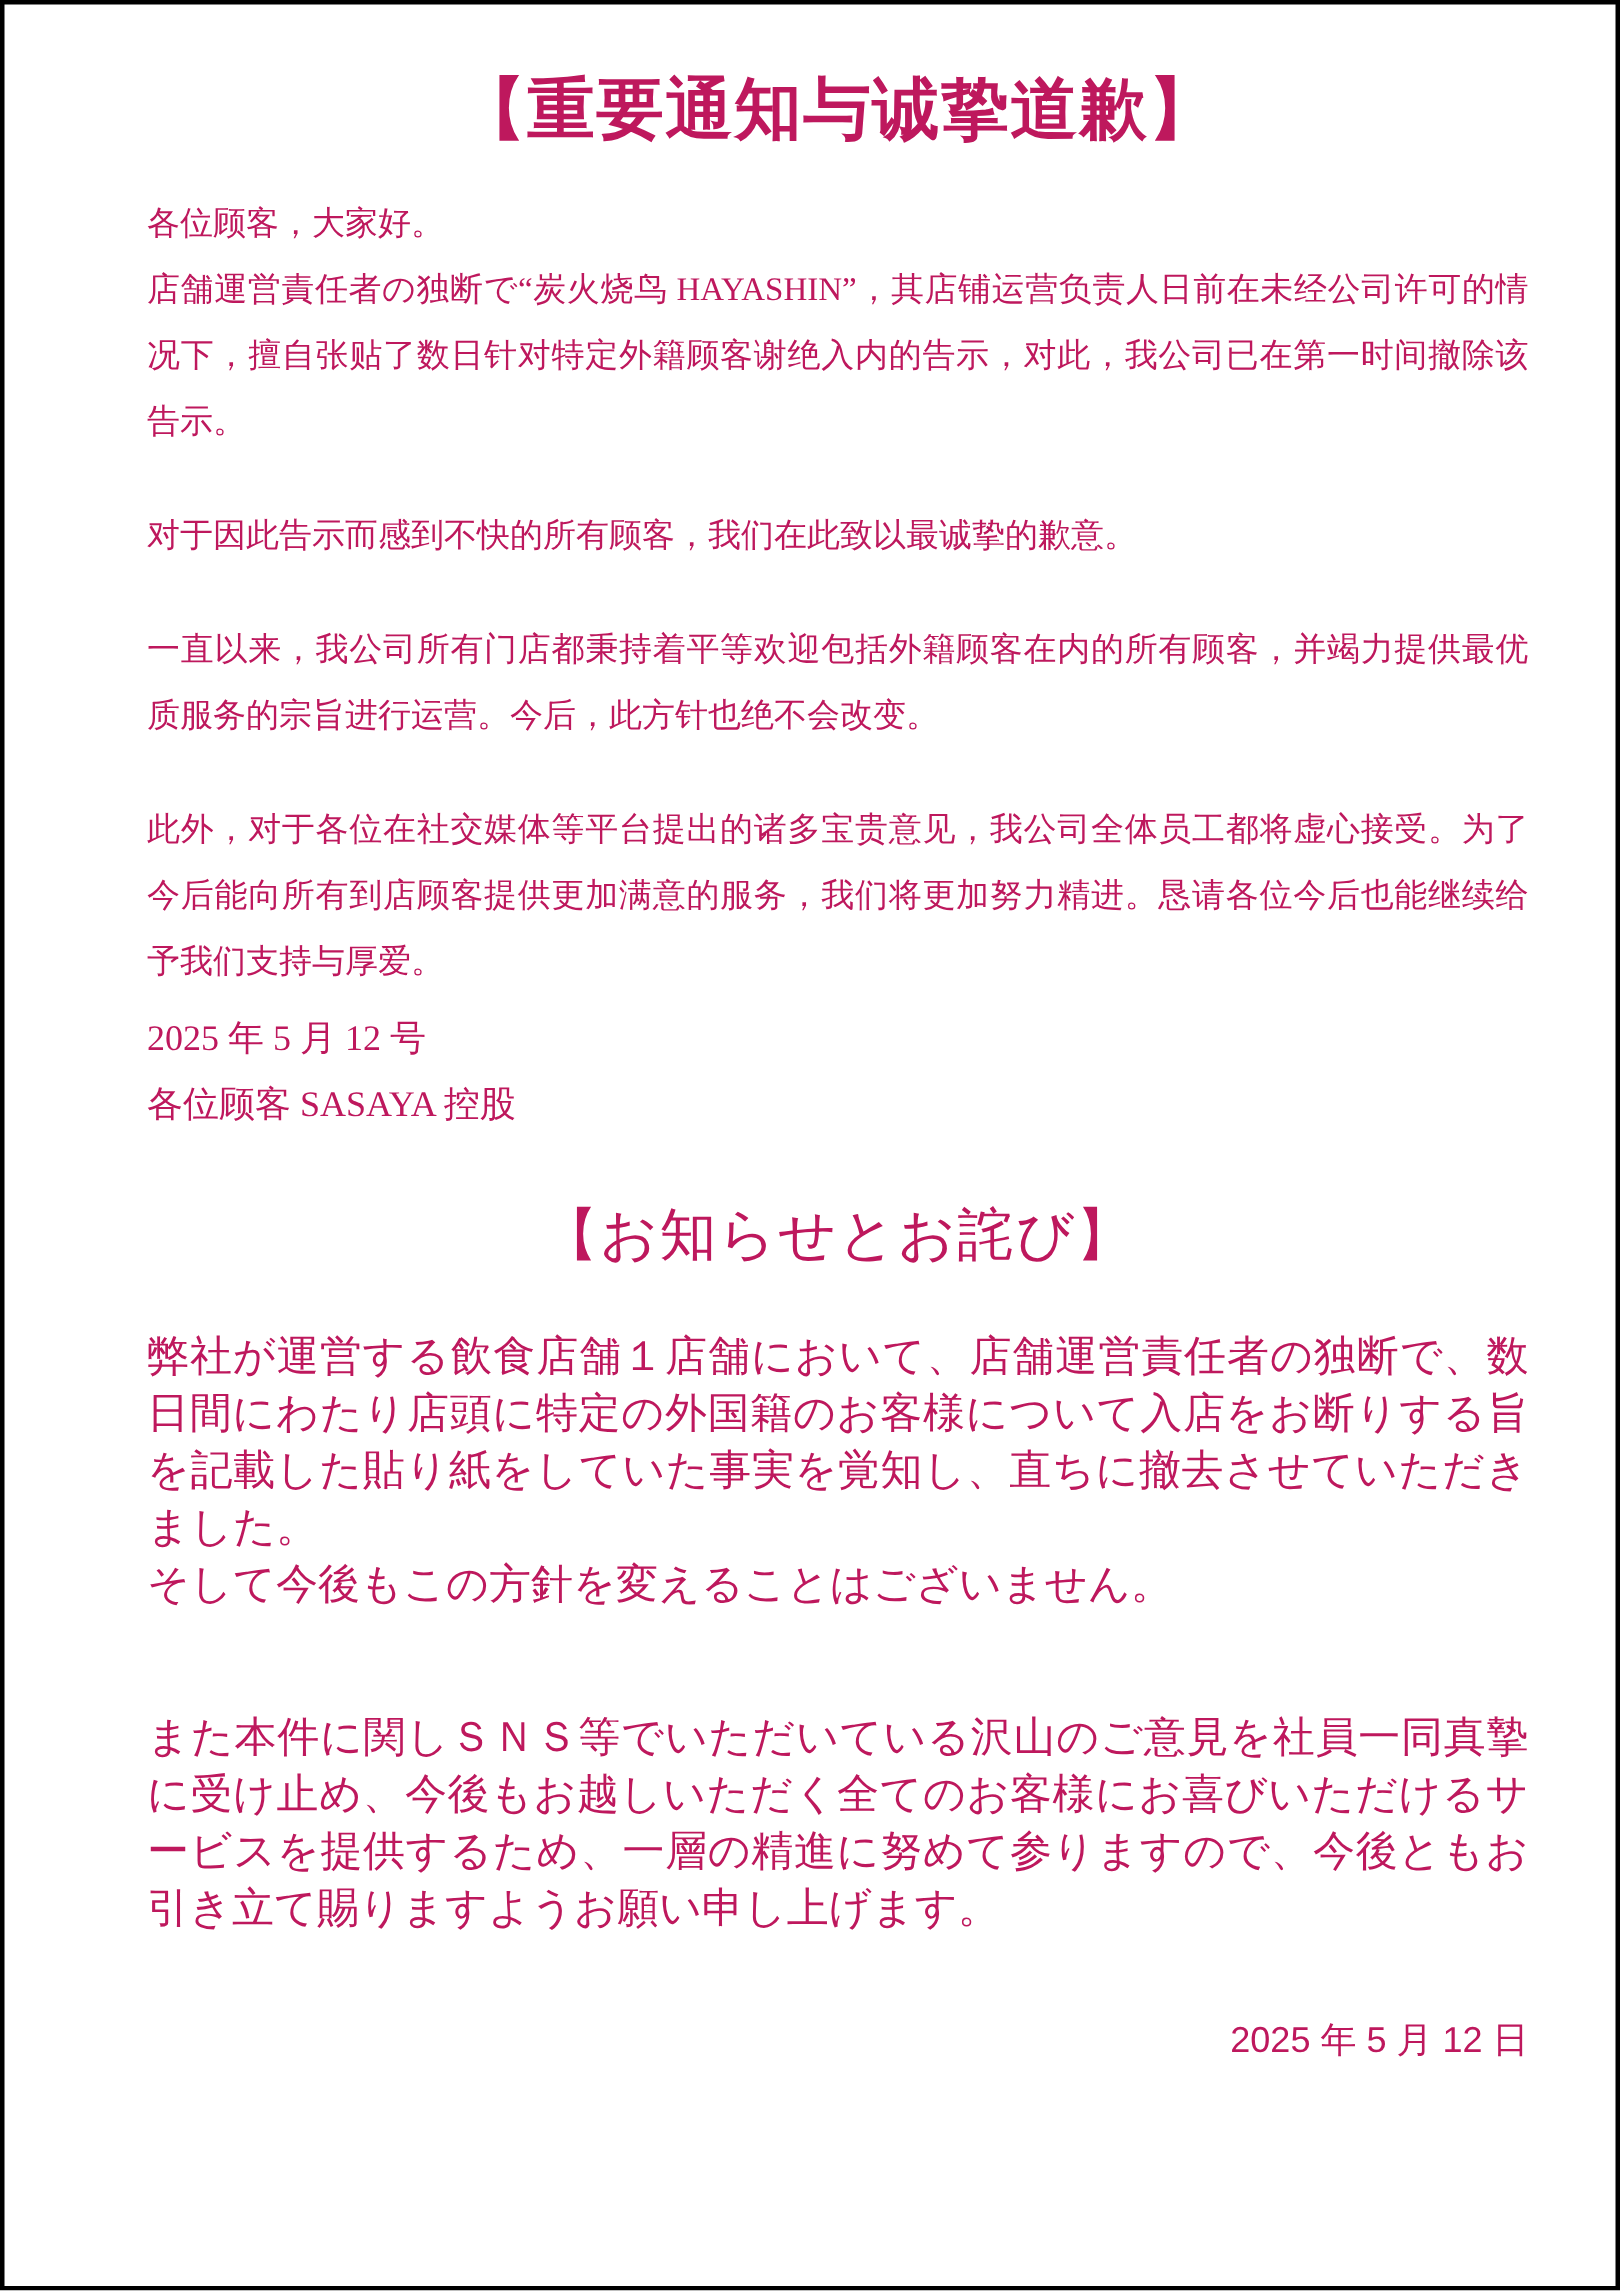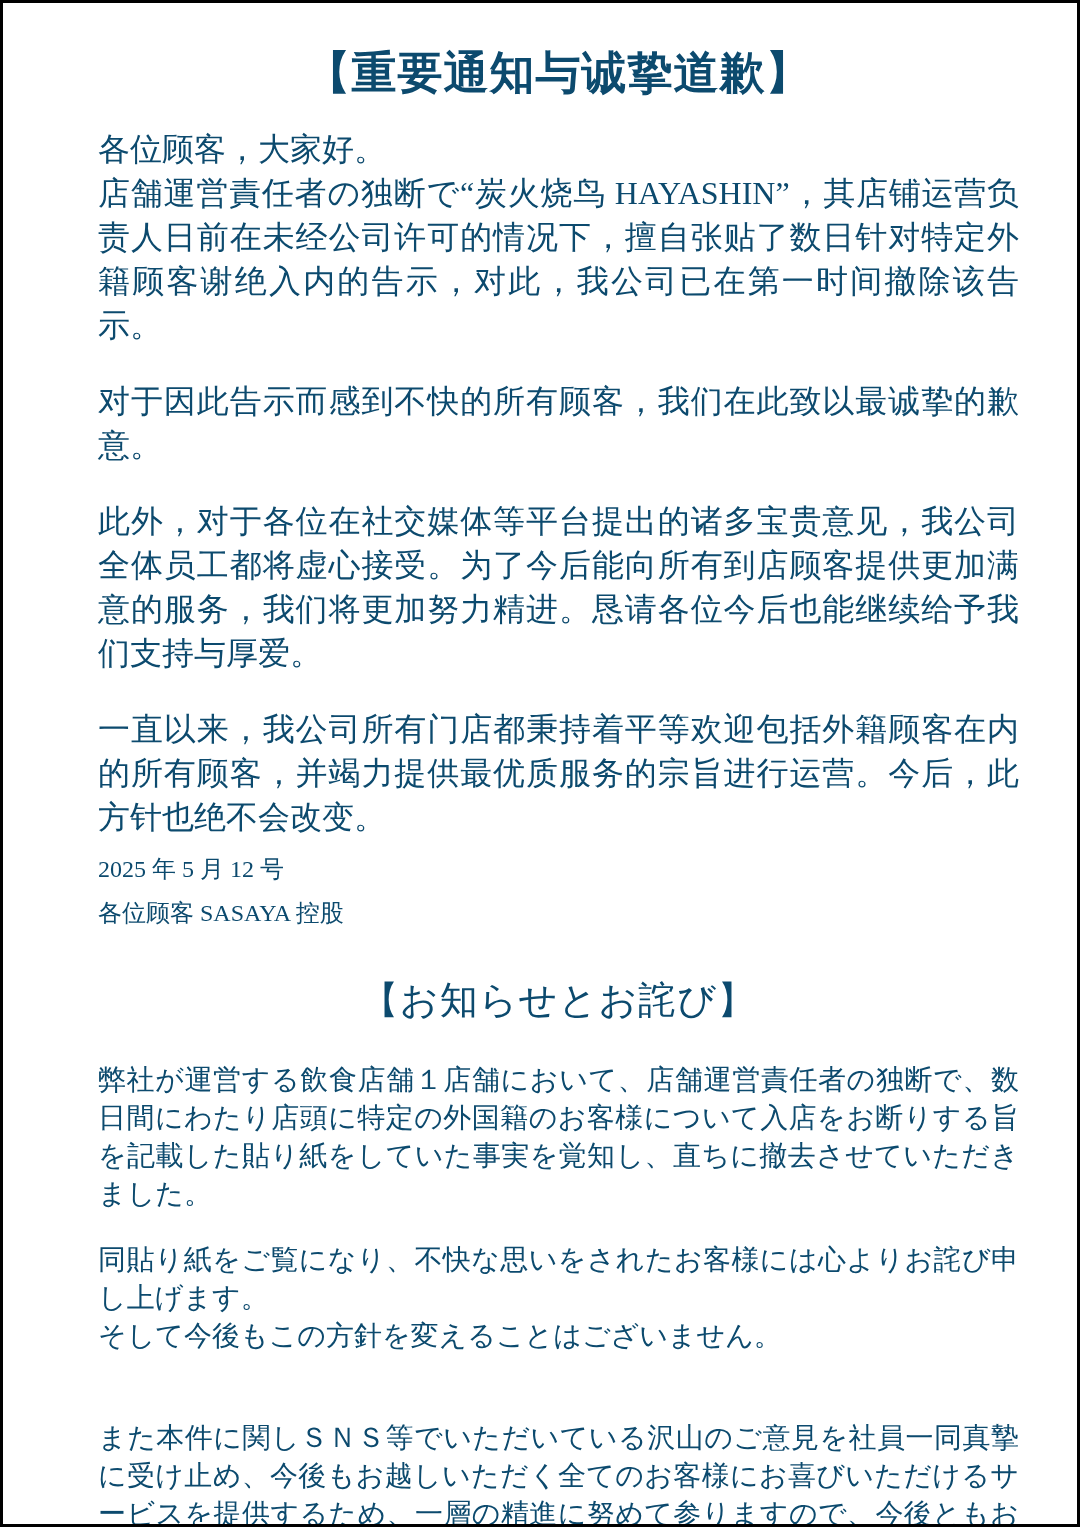--- a/index.html
+++ b/index.html
@@ -8,37 +8,37 @@
     background: #ffffff;
   }
   .page {
     position: relative;
     width: 1080px;
     height: 1527px;
     box-sizing: border-box;
     background: #ffffff;
     border: 3px solid #000000;
     padding: 40px 58px 0 95px;
-    color: #0c4a6e;
+    color: #be185d;
     overflow: hidden;
   }
   
   .cn {
     font-family: "Liberation Serif", "DejaVu Serif", serif;
   }
   .cn .title {
     font-size: 45px;
     font-weight: 700;
     text-align: center;
     letter-spacing: 1px;
     margin: 0 0 24px 0;
     line-height: 60px;
   }
   .cn p.body {
-    font-size: 32px;
+    font-size: 22px;
     line-height: 44px;
     margin: 0;
     text-align: justify;
     text-justify: inter-character;
   }
   .cn p.gap { margin-top: 32px; }
   .cn .sig-block {
     margin-top: 8px;
     font-size: 24px;
     line-height: 44px;
@@ -79,36 +79,35 @@
 
   <section class="cn">
     <h1 class="title">【重要通知与诚挚道歉】</h1>
 
     <p class="body">各位顾客，大家好。</p>
 
     <p class="body">店舗運営責任者の独断で“炭火烧鸟 HAYASHIN”，其店铺运营负责人日前在未经公司许可的情况下，擅自张贴了数日针对特定外籍顾客谢绝入内的告示，对此，我公司已在第一时间撤除该告示。</p>
 
     <p class="body gap">对于因此告示而感到不快的所有顾客，我们在此致以最诚挚的歉意。</p>
 
+    <p class="body gap">一直以来，我公司所有门店都秉持着平等欢迎包括外籍顾客在内的所有顾客，并竭力提供最优质服务的宗旨进行运营。今后，此方针也绝不会改变。</p>
+
     <p class="body gap">此外，对于各位在社交媒体等平台提出的诸多宝贵意见，我公司全体员工都将虚心接受。为了今后能向所有到店顾客提供更加满意的服务，我们将更加努力精进。恳请各位今后也能继续给予我们支持与厚爱。</p>
-
-    <p class="body gap">一直以来，我公司所有门店都秉持着平等欢迎包括外籍顾客在内的所有顾客，并竭力提供最优质服务的宗旨进行运营。今后，此方针也绝不会改变。</p>
 
     <div class="sig-block">
       <div>2025 年 5 月 12 号</div>
       <div>各位顾客 SASAYA 控股</div>
     </div>
   </section>
 
   <section class="jp">
     <h1 class="title">【お知らせとお詫び】</h1>
 
     <p class="body">弊社が運営する飲食店舗１店舗において、店舗運営責任者の独断で、数日間にわたり店頭に特定の外国籍のお客様について入店をお断りする旨を記載した貼り紙をしていた事実を覚知し、直ちに撤去させていただきました。</p>
 
-    <p class="body gap">同貼り紙をご覧になり、不快な思いをされたお客様には心よりお詫び申し上げます。</p>
 
 
     <p class="body">そして今後もこの方針を変えることはございません。</p>
 
     <p class="body gap-lg">また本件に関しＳＮＳ等でいただいている沢山のご意見を社員一同真摯に受け止め、今後もお越しいただく全てのお客様にお喜びいただけるサービスを提供するため、一層の精進に努めて参りますので、今後ともお引き立て賜りますようお願い申し上げます。</p>
 
     <div class="sig-block">
       <div>2025 年 5 月 12 日</div>
 
     </div>

